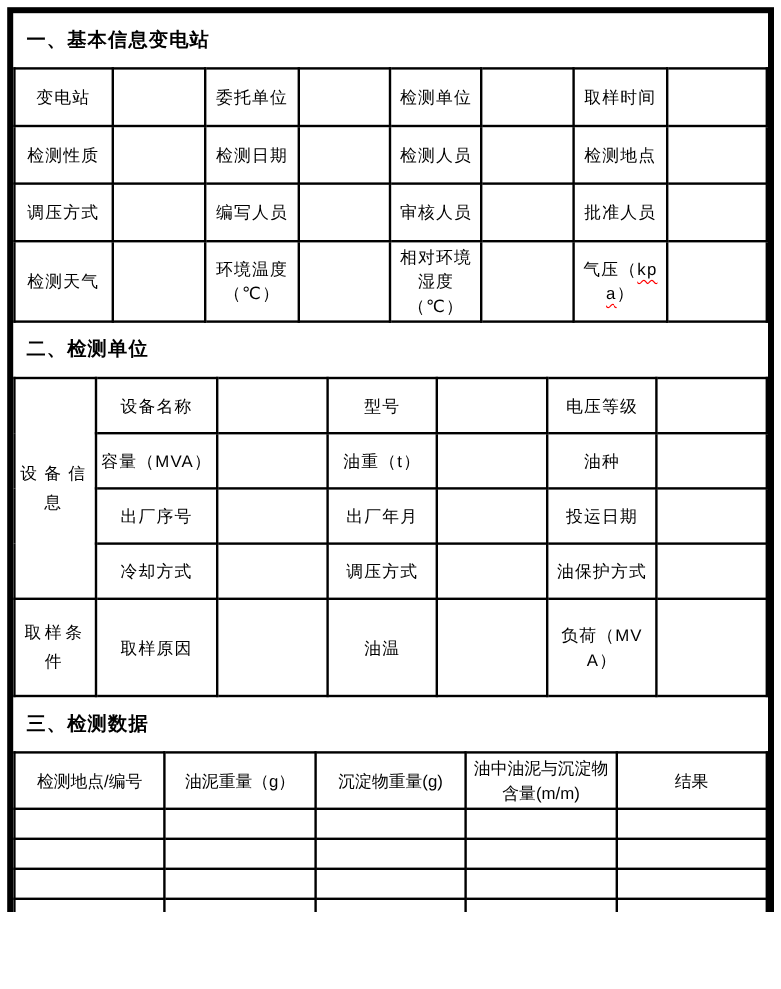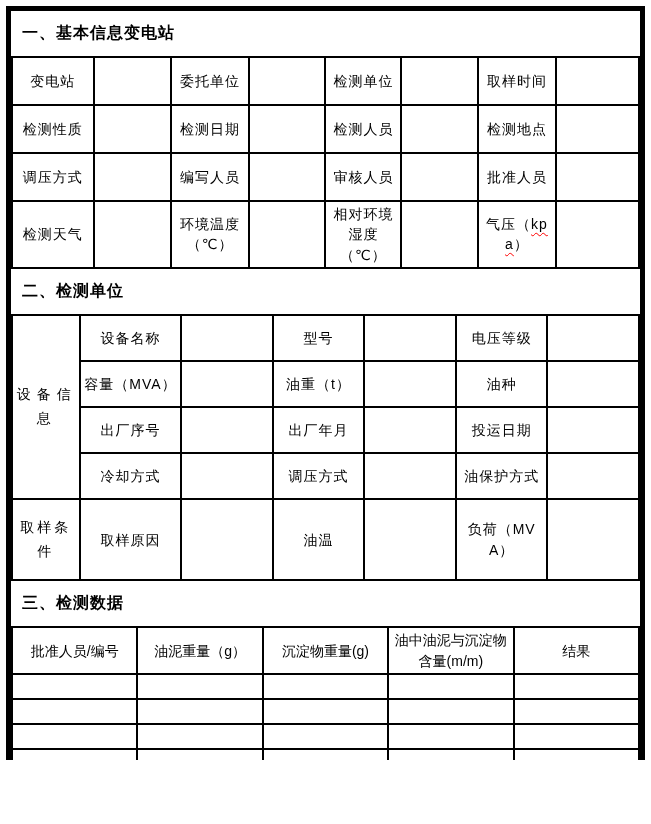--- a/index.html
+++ b/index.html
@@ -200,21 +200,21 @@
     <table class="t3">
       <colgroup>
         <col style="width:20%">
           <col style="width:20%">
           <col style="width:20%">
           <col style="width:20%">
           <col style="width:20%">
       </colgroup>
       <tbody>
           <tr class="head">
-        <th>批准人员/编号</th>
+        <th>检测地点/编号</th>
         <th>油泥重量（g）</th>
         <th>沉淀物重量(g)</th>
         <th>油中油泥与沉淀物含量(m/m)</th>
         <th>结果</th>
       </tr>
       <tr class="blank">
         <td></td>
         <td></td>
         <td></td>
         <td></td>

